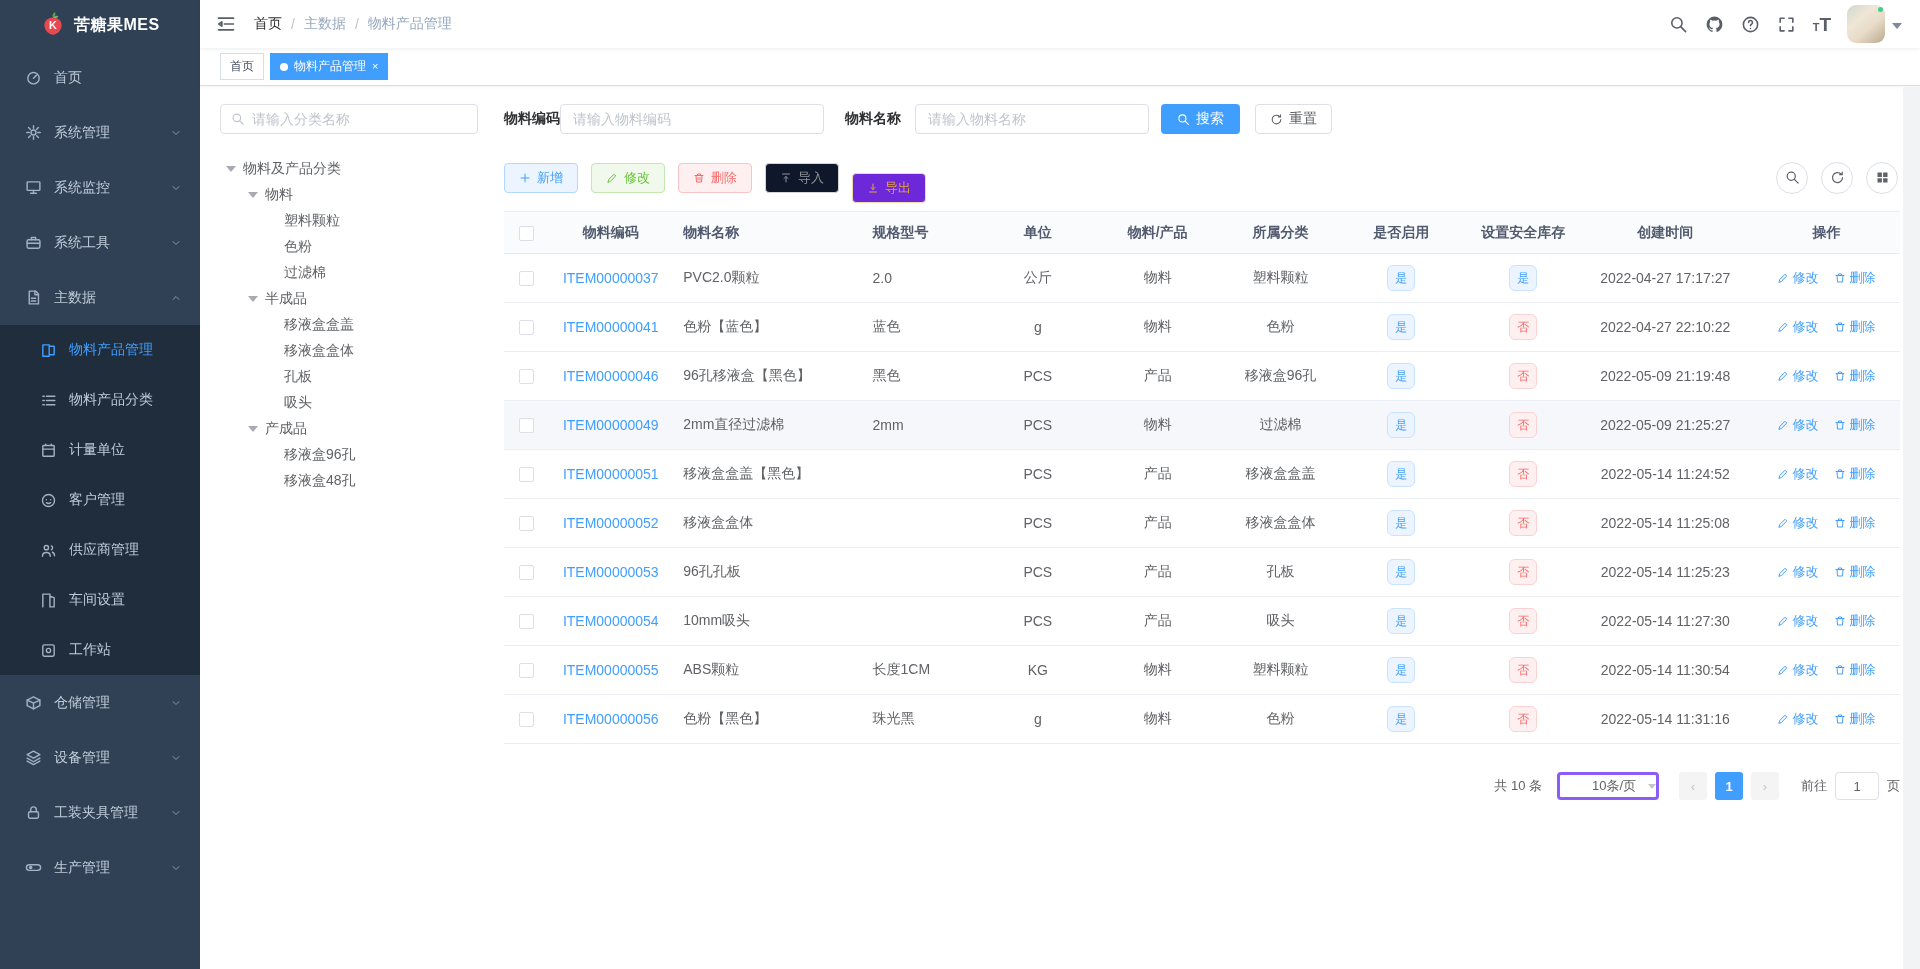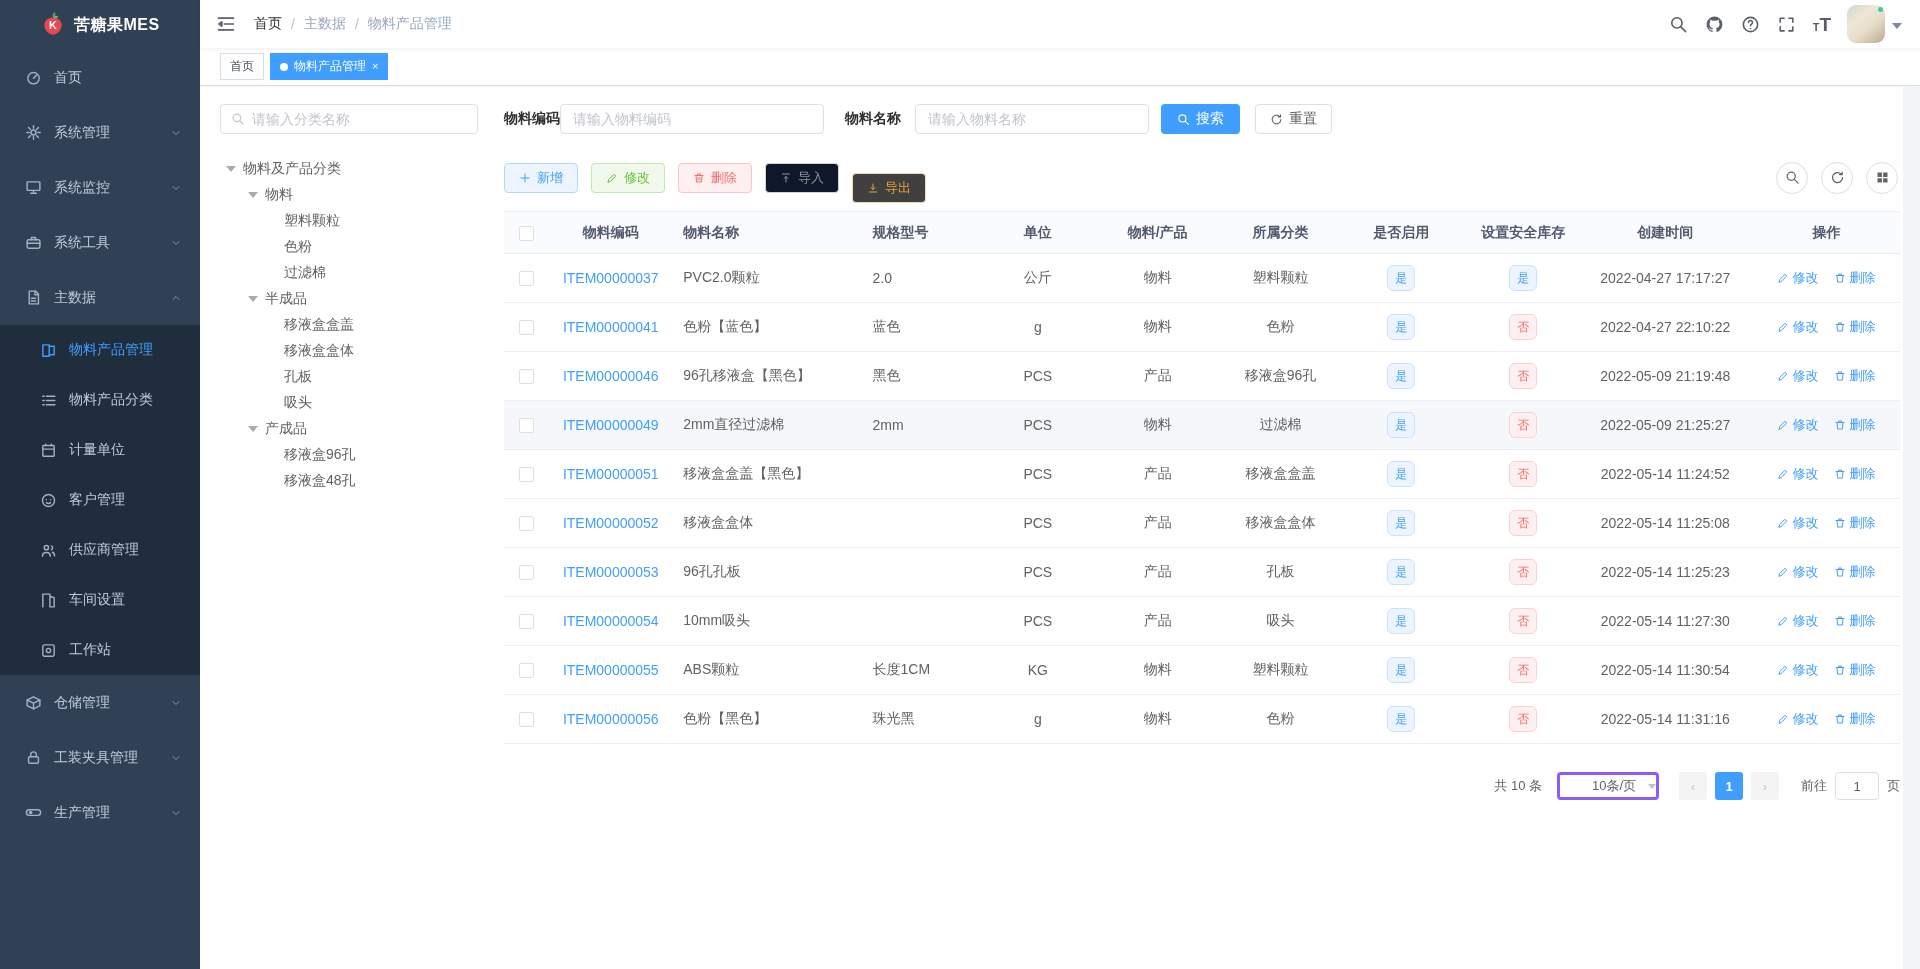--- a/index.html
+++ b/index.html
@@ -69,21 +69,21 @@
 .btn-search { background: #409eff; color: #fff; padding: 0 15px; margin-left: 12px; }
 .btn-reset { background: #fff; border-color: #dcdfe6; color: #606266; padding: 0 14px; margin-left: 15px; }
 
 .toolbar { display: flex; align-items: center; margin-bottom: 8px; flex-shrink: 0; }
 .tb-btn { height: 30px; padding: 0 14px; border-radius: 4px; font-size: 13px; display: inline-flex; align-items: center; gap: 6px; margin-right: 13px; border: 1px solid; cursor: pointer; font-family: inherit; }
 .tb-btn svg { width: 12px; height: 12px; }
 .tb-add { background: #ecf5ff; border-color: #b3d8ff; color: #409eff; }
 .tb-edit { background: #f0f9eb; border-color: #c2e7b0; color: #67c23a; }
 .tb-del { background: #fef0f0; border-color: #fbc4c4; color: #f56c6c; }
 .tb-imp { background: #0f172a; border-color: #d3d4d6; color: #909399; }
-.tb-exp { background: #404040; border-color: #f5dab1; color: #e6a23c; margin-top: 21px; }
+.tb-exp { background: #6d28d9; border-color: #f5dab1; color: #e6a23c; margin-top: 21px; }
 .tb-right { margin-left: auto; display: flex; gap: 13px; margin-right: 2px; }
 .circ { width: 32px; height: 32px; border: 1px solid #dcdfe6; border-radius: 50%; background: #fff; display: flex; align-items: center; justify-content: center; color: #5f6368; cursor: pointer; }
 .circ svg { width: 15px; height: 15px; }
 
 
 table { width: 100%; border-collapse: collapse; table-layout: fixed; font-size: 14px; }
 thead th { height: 42px; background: #fafbfc; color: #515a6e; font-weight: bold; border-top: 1px solid #ebeef5; border-bottom: 1px solid #e8eaec; text-align: center; }
 th.al, td.al { text-align: left; padding-left: 10px; }
 tbody td { height: 49px; border-bottom: 1px solid #ebeef5; text-align: center; color: #606266; background: #fff; }
 tr.hover td { background: #f5f7fa; }
@@ -223,20 +223,30 @@
           <span class="mi-label">工作站</span>
         </div>
       </div>
 
       <div class="menu-item">
         <svg class="mi-icon line" viewBox="0 0 24 24">
             <path d="M3 8.5L12 4l9 4.5v8L12 21l-9-4.5z"></path>
             <path d="M3 8.5l9 4.5 9-4.5M12 13v8"></path>
           </svg>
         <span class="mi-label">仓储管理</span>
+        <svg class="chev line" viewBox="0 0 24 24">
+            <path d="M6 9l6 6 6-6"></path>
+          </svg>
+      </div>
+      <div class="menu-item">
+        <svg class="mi-icon line" viewBox="0 0 24 24">
+            <path d="M12 3l9 5-9 5-9-5z"></path>
+            <path d="M3 13l9 5 9-5M3 17l9 5 9-5"></path>
+          </svg>
+        <span class="mi-label">设备管理</span>
         <svg class="chev line" viewBox="0 0 24 24">
             <path d="M6 9l6 6 6-6"></path>
           </svg>
       </div>
       <div class="menu-item">
         <svg class="mi-icon line" viewBox="0 0 24 24">
             <rect x="5" y="11" width="14" height="9" rx="2"></rect>
             <path d="M8 11V8a4 4 0 018 0v3"></path>
           </svg>
         <span class="mi-label">工装夹具管理</span>

